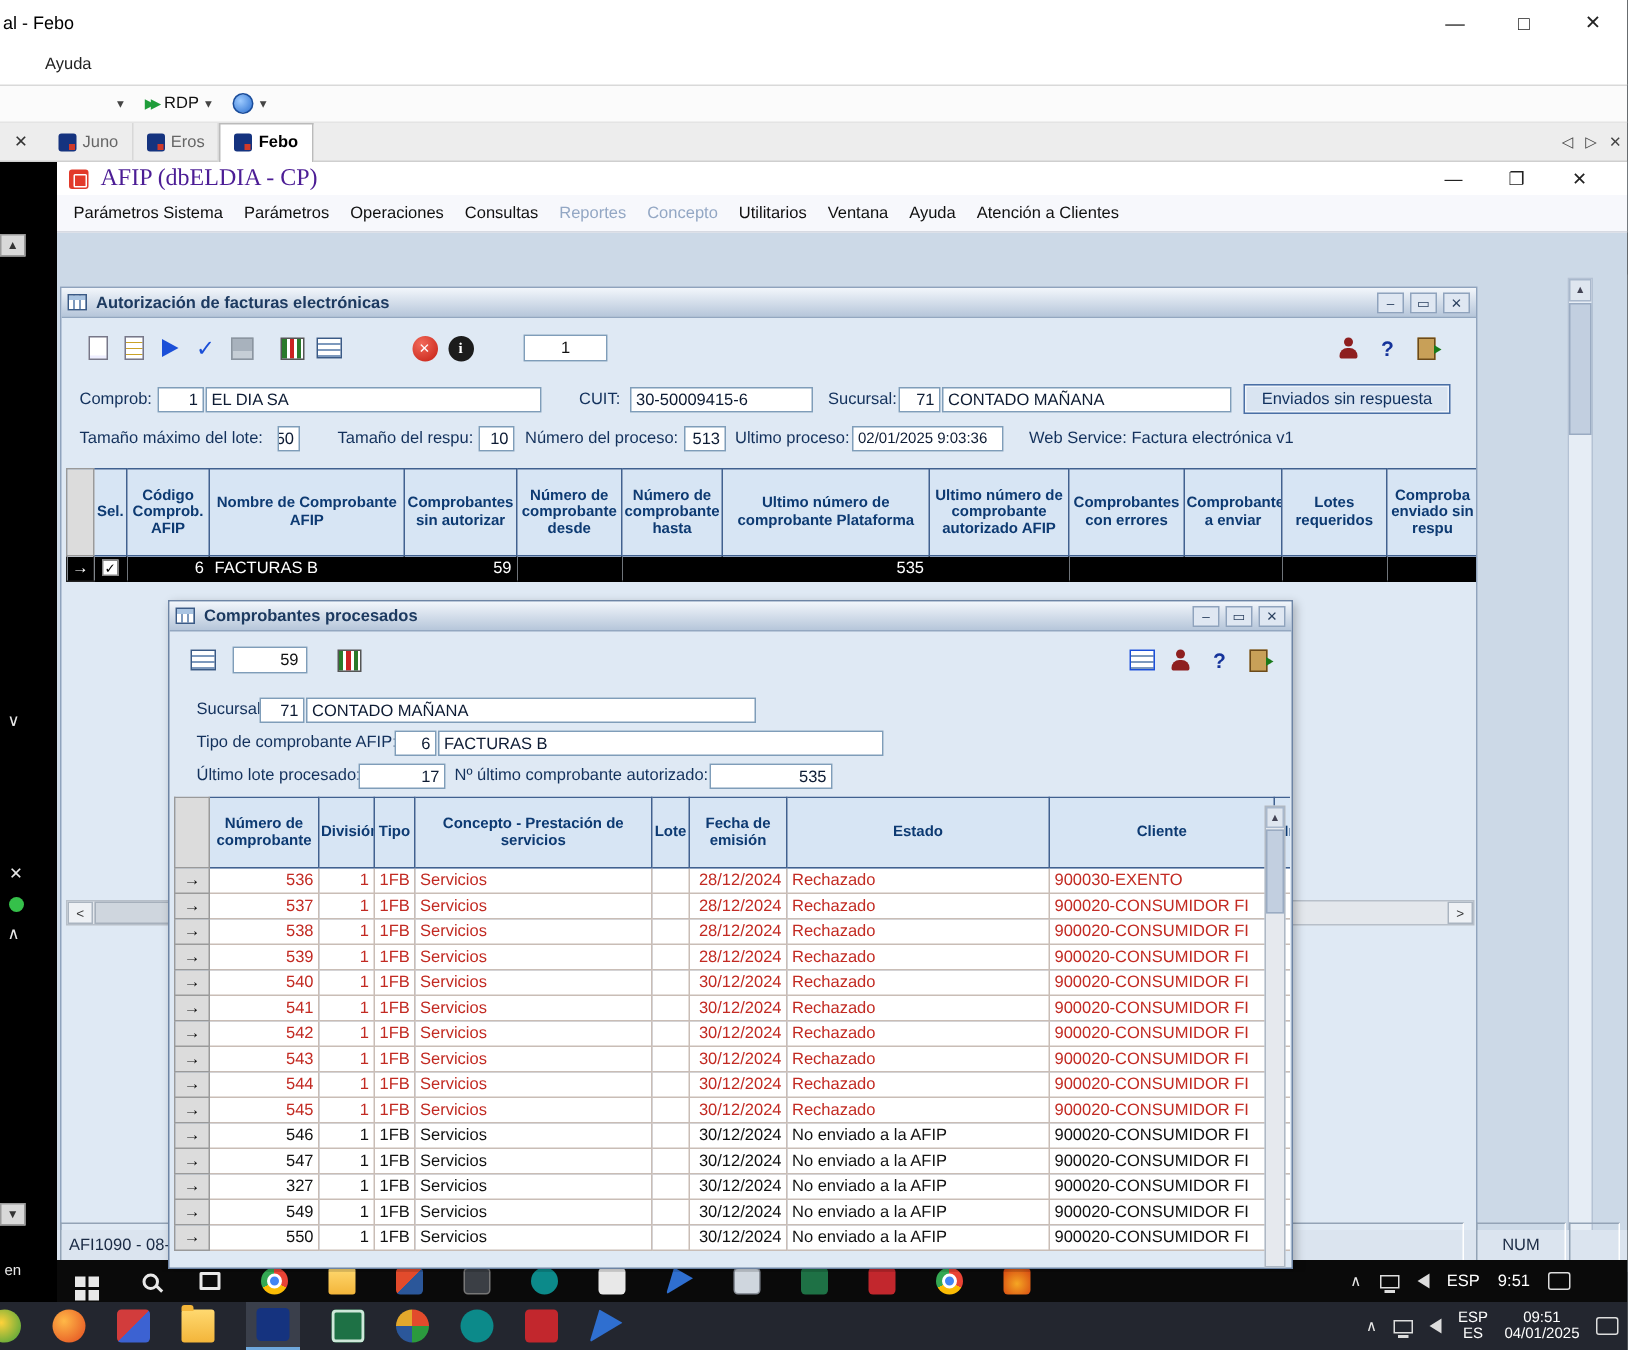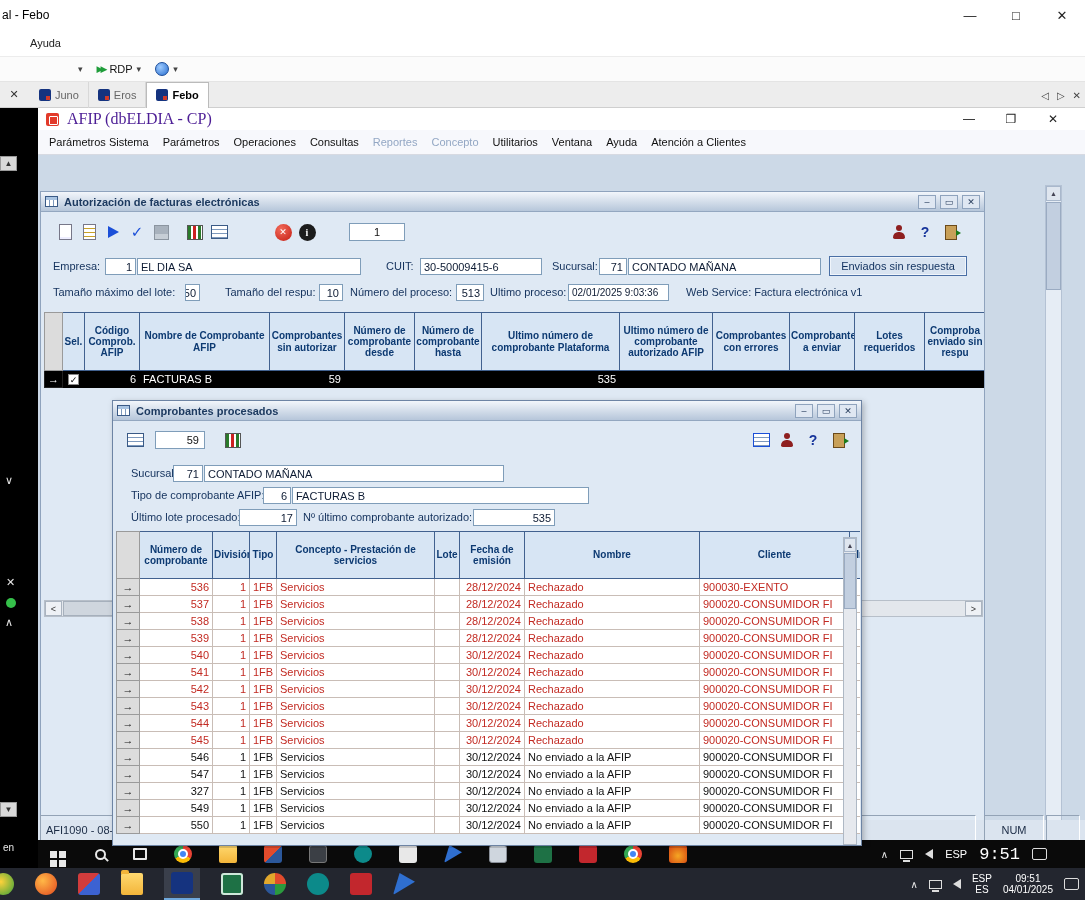--- a/index.html
+++ b/index.html
@@ -287,21 +287,21 @@
               <span class="i-person"></span>
             </span>
           <span class="tool" style="position:absolute;left:872px;">
               <span class="i-q">?</span>
             </span>
           <span class="tool" style="position:absolute;left:898px;">
               <span class="i-exit"></span>
             </span>
         </div>
 
-        <span class="lbl abs" style="left:12px;top:68px;">Empresa:</span>
+        <span class="lbl abs" style="left:12px;top:68px;">Comprob:</span>
         <div class="fld num" style="left:64px;top:66px;width:31px;">1</div>
         <div class="fld" style="left:96px;top:66px;width:224px;">EL DIA SA</div>
         <span class="lbl abs" style="left:345px;top:68px;">CUIT:</span>
         <div class="fld" style="left:379px;top:66px;width:122px;">30-50009415-6</div>
         <span class="lbl abs" style="left:511px;top:68px;">Sucursal:</span>
         <div class="fld num" style="left:558px;top:66px;width:28px;">71</div>
         <div class="fld" style="left:587px;top:66px;width:193px;">CONTADO MAÑANA</div>
         <div class="btn-env" style="left:788px;top:64px;width:138px;">Enviados sin respuesta</div>
 
         <span class="lbl abs" style="left:12px;top:94px;">Tamaño máximo del lote:</span>
@@ -433,21 +433,21 @@
             </colgroup>
             <thead>
               <tr style="height:47px;">
                 <th class="c-arrow"></th>
                 <th>Número de comprobante</th>
                 <th>División</th>
                 <th>Tipo</th>
                 <th>Concepto - Prestación de servicios</th>
                 <th>Lote</th>
                 <th>Fecha de emisión</th>
-                <th>Nombre</th>
+                <th>Estado</th>
                 <th>Cliente</th>
                 <th>Im</th>
               </tr>
             </thead>
             <tbody>
 
                 <tr class="prow rejected">
                   <td class="c-arrow"><span>→</span></td>
                   <td class="num">536</td>
                   <td class="num">1</td>
@@ -682,21 +682,21 @@
         <span class="tb-ico" style="background:#1e7145;"></span>
         <span class="tb-ico" style="background:#c2272d;"></span>
         <span class="tb-ico i-chrome"></span>
         <span class="tb-ico" style="background:radial-gradient(circle at 50% 60%,#f5a623,#d23c0f);"></span>
       </div>
       <div class="in-right">
         <span class="tray-glyph">∧</span>
         <span class="tb-ico i-net"></span>
         <span class="tb-ico i-spk"></span>
         <span style="font-size:11px;">ESP</span>
-        <span style="font-size:17px;font-family:Liberation Mono, monospace;">9:51</span>
+        <span style="font-size:11px;">9:51</span>
         <span class="tb-ico i-notif"></span>
       </div>
     </div>
   </div>
 
   <div class="o-taskbar">
     <div class="ot-left">
       <span class="tb-ico big" style="background:radial-gradient(circle at 40% 40%,#ffd23a,#3aa03a);border-radius:50%;"></span>
       <span class="tb-ico big" style="background:radial-gradient(circle at 35% 35%,#ffb847,#e2491f);border-radius:50%;"></span>
       <span class="tb-ico big" style="background:linear-gradient(135deg,#d23c3c 50%,#3c62d2 50%);"></span>

